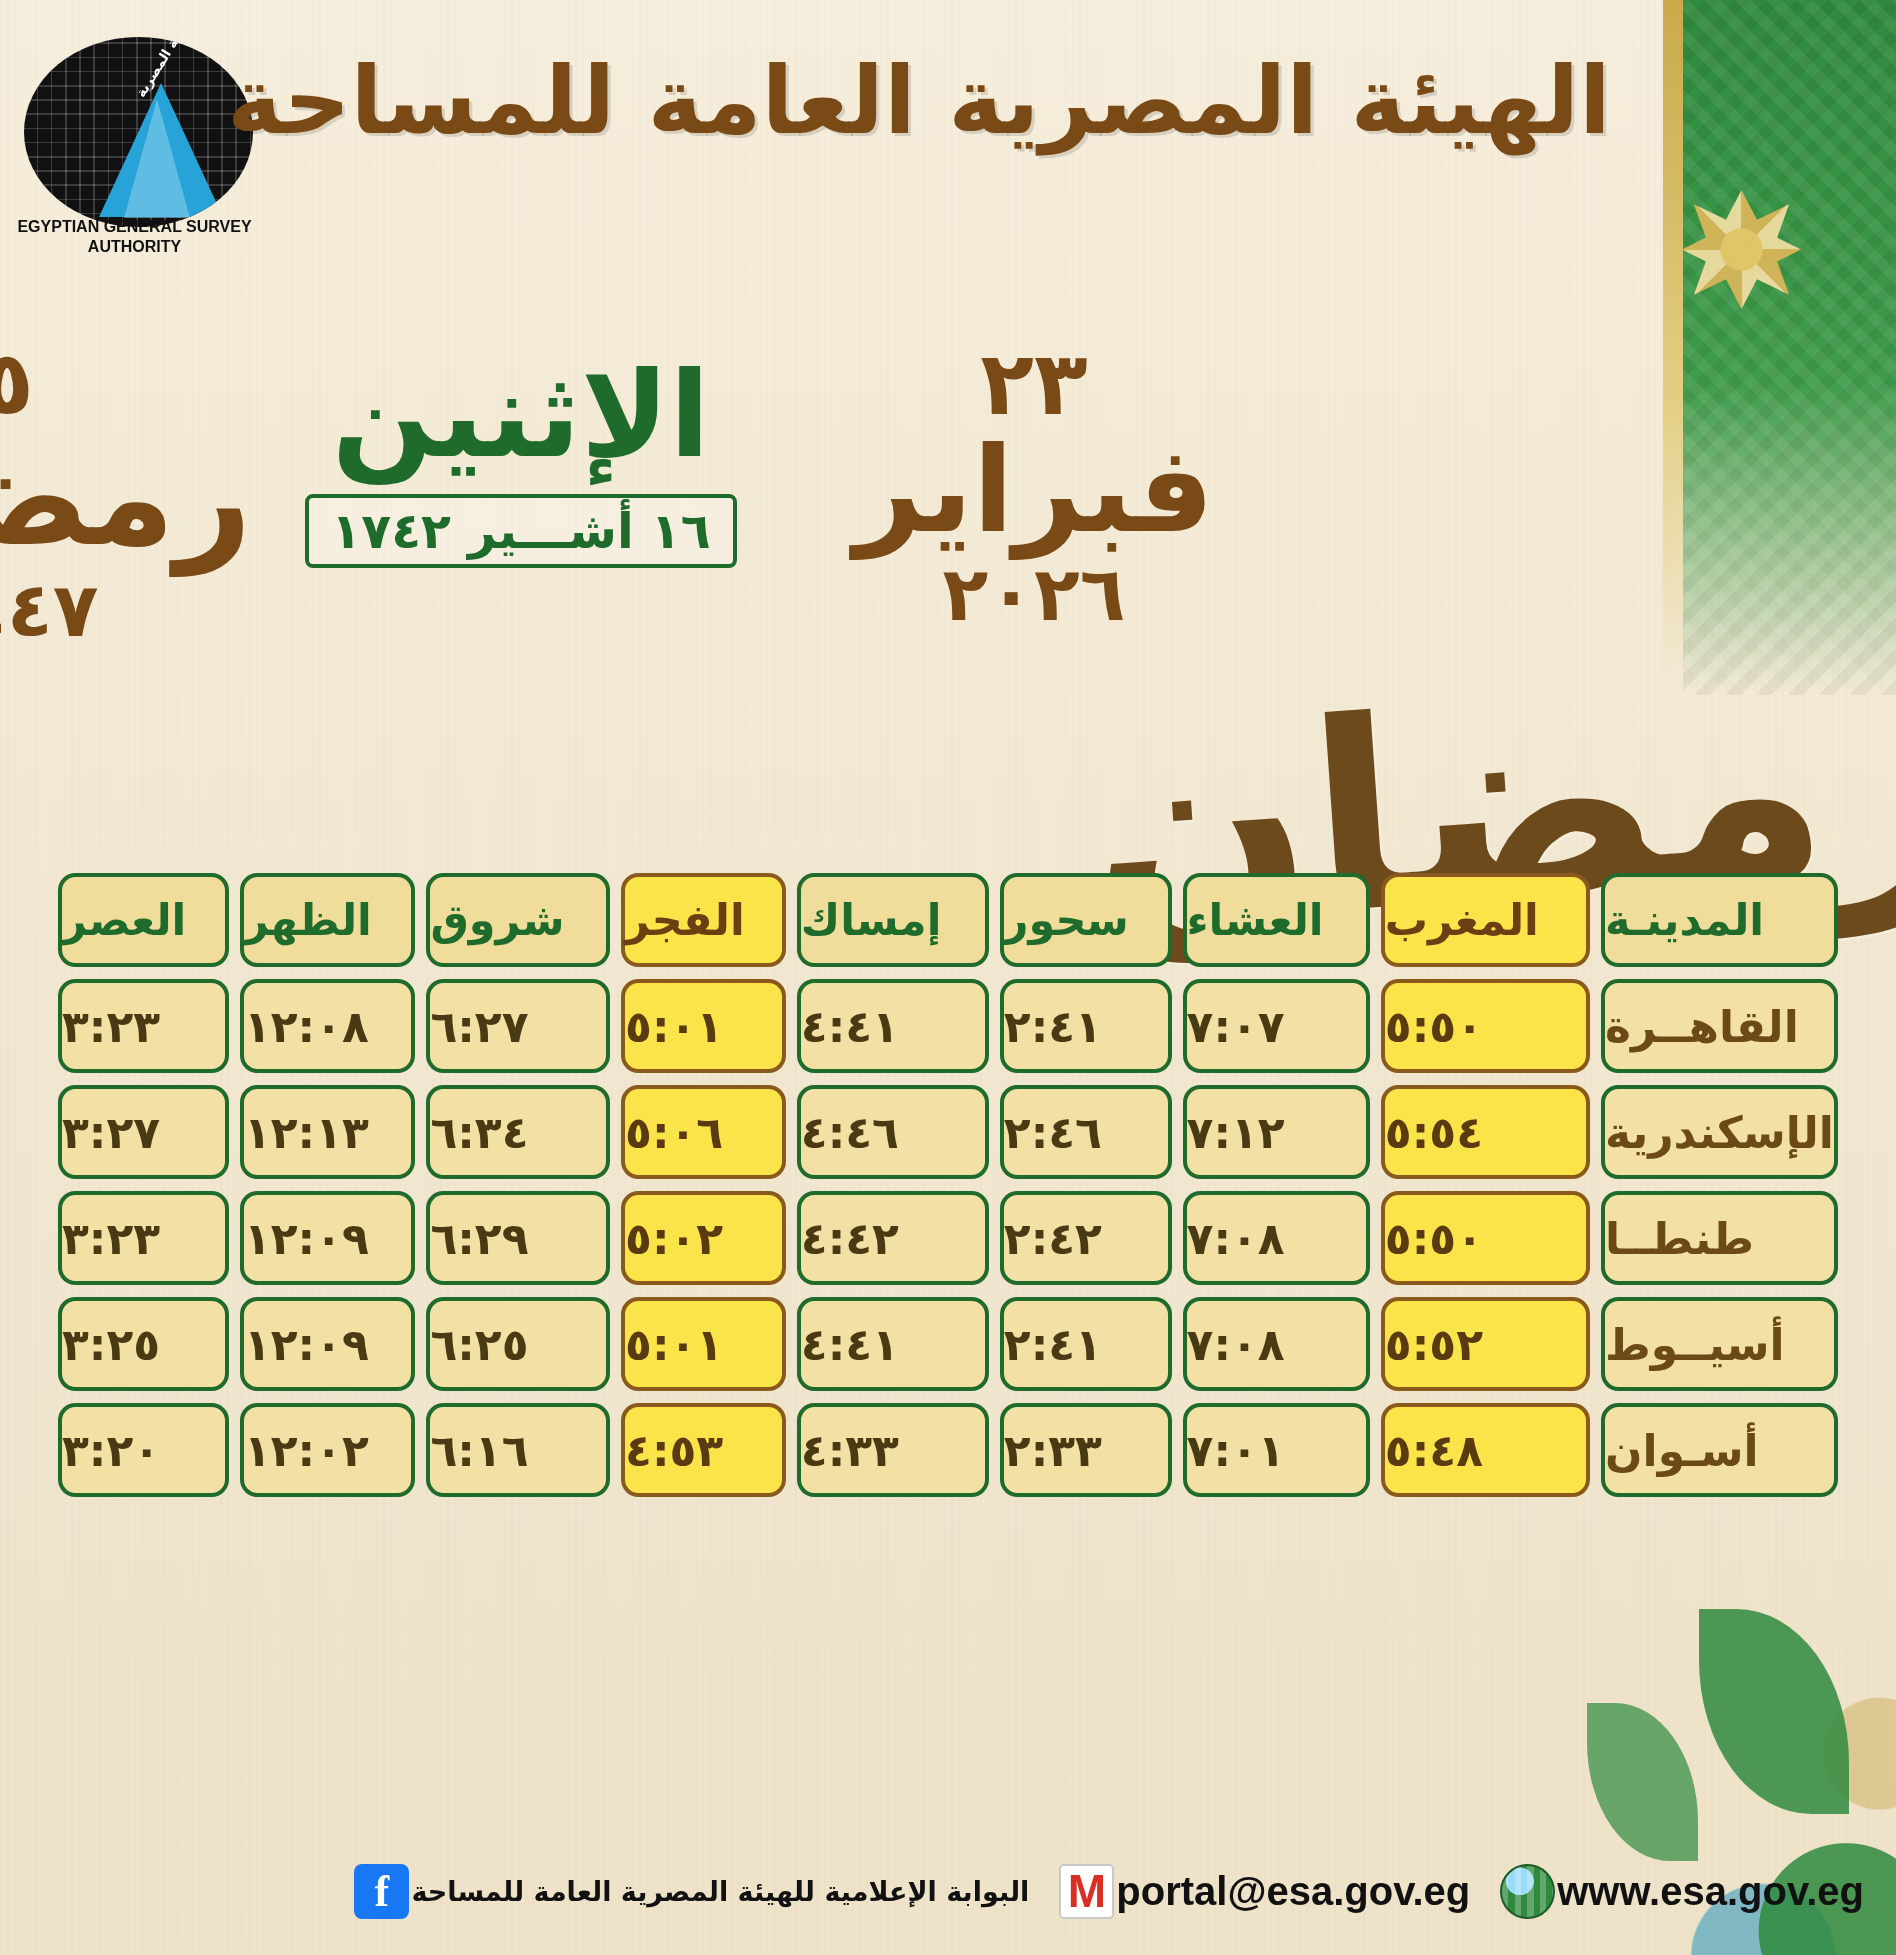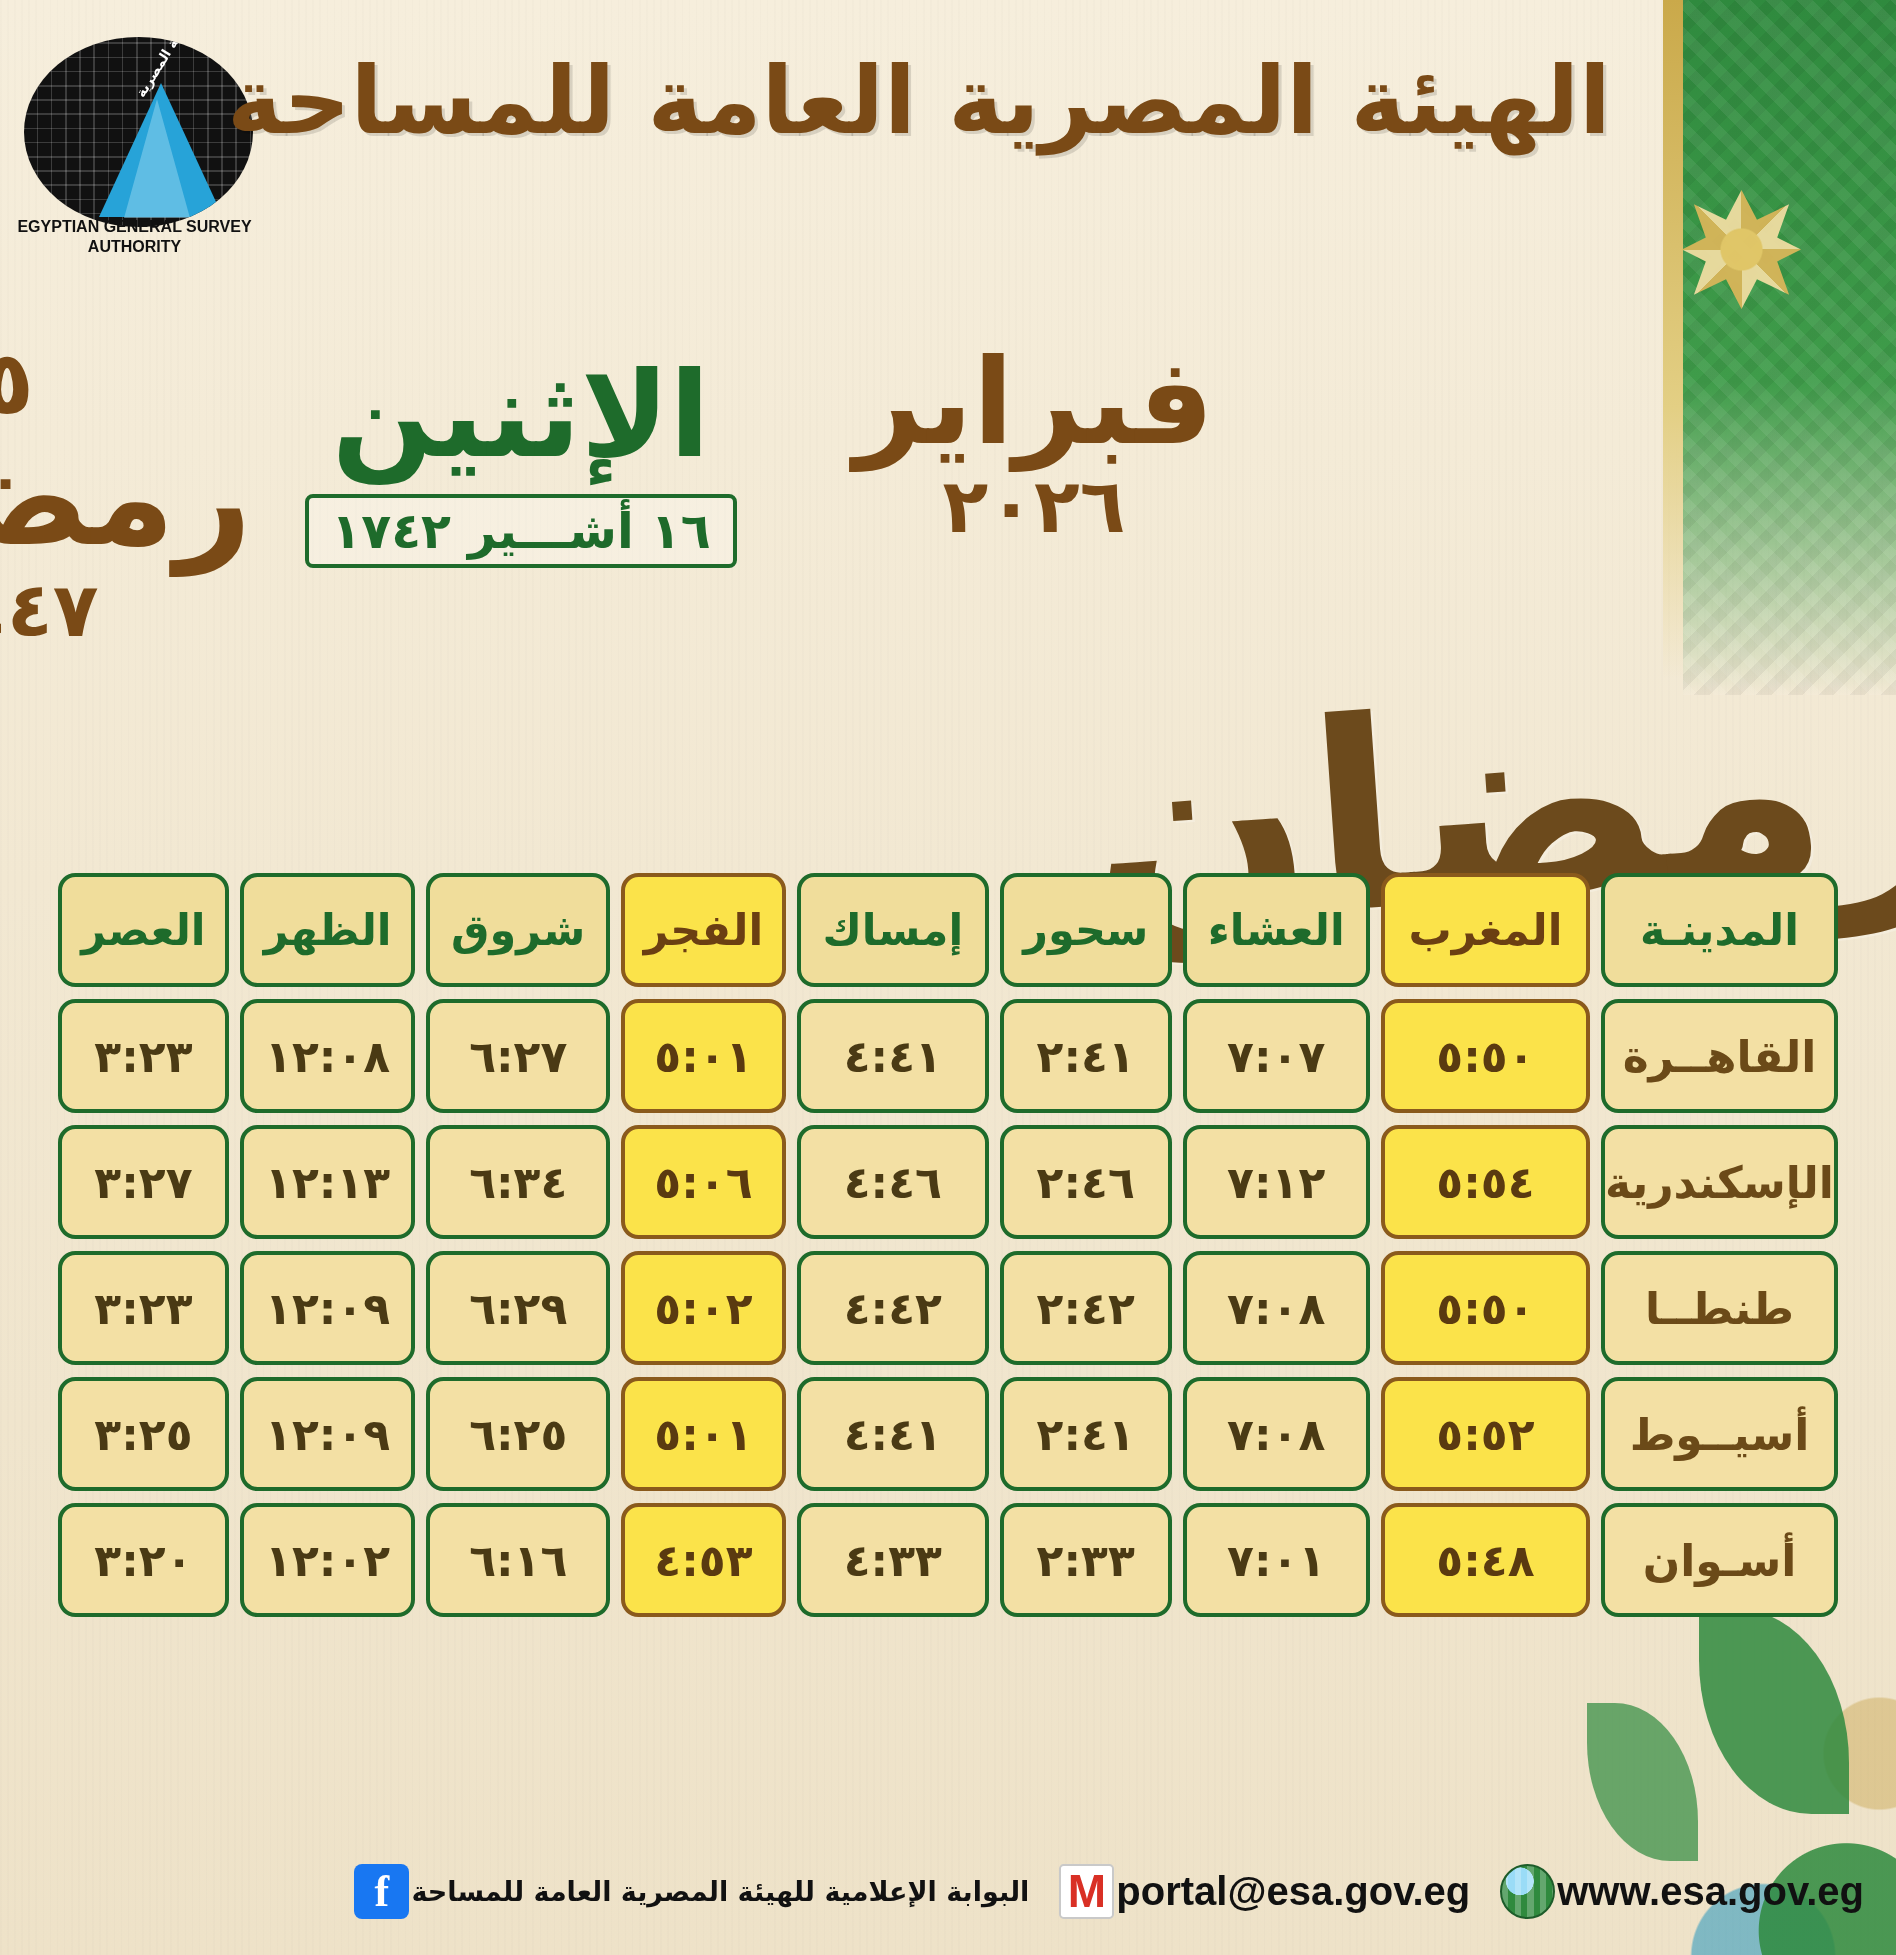--- a/index.html
+++ b/index.html
@@ -132,23 +132,23 @@
   .hijri { right:1217px; top:0; width:490px; }
   .hijri .d1 { color:#7a4a16; font-size:88px; font-weight:bold; line-height:1.0; }
   .hijri .d2 { color:#7a4a16; font-size:134px; font-weight:bold; line-height:1.05; }
   .hijri .d3 { color:#7a4a16; font-size:75px; font-weight:bold; line-height:1.1; }
 
   
   .table-wrap { position:absolute; top:861px; right:47px; left:47px; }
   table { border-collapse: separate; border-spacing: 11px 12.6px; width:100%; }
   th, td {
     border-radius: 17.4px;
-    text-align:center;
+    text-align:left;
     font-weight:bold;
-    height: 114px;
+    height: 94px;
     white-space: nowrap;
   }
   th {
     background:#f0dd9b;
     border:4px solid #1e6b2b;
     color:#1e6b2b;
     font-size:43px;
   }
   th.city-head { color:#1e6b2b; }
   th.highlight { background:#fbe34a; border:4px solid #8a5a1c; color:#6b3f12; }
@@ -219,20 +219,21 @@
       <div>EGYPTIAN GENERAL SURVEY</div>
       <div>AUTHORITY</div>
     </div>
   </div>
 
   <div class="header-title">الهيئة المصرية العامة للمساحة</div>
 
   <div class="date-row">
 
     <div class="date-col greg">
+      <div class="d1">٢٣</div>
       <div class="d2">فبراير</div>
       <div class="d3">٢٠٢٦</div>
     </div>
 
     <div class="date-col dayname">
       <div class="d1">الإثنين</div>
       <div class="coptic-box">١٦ أشـــير ١٧٤٢</div>
     </div>
 
     <div class="date-col hijri">

